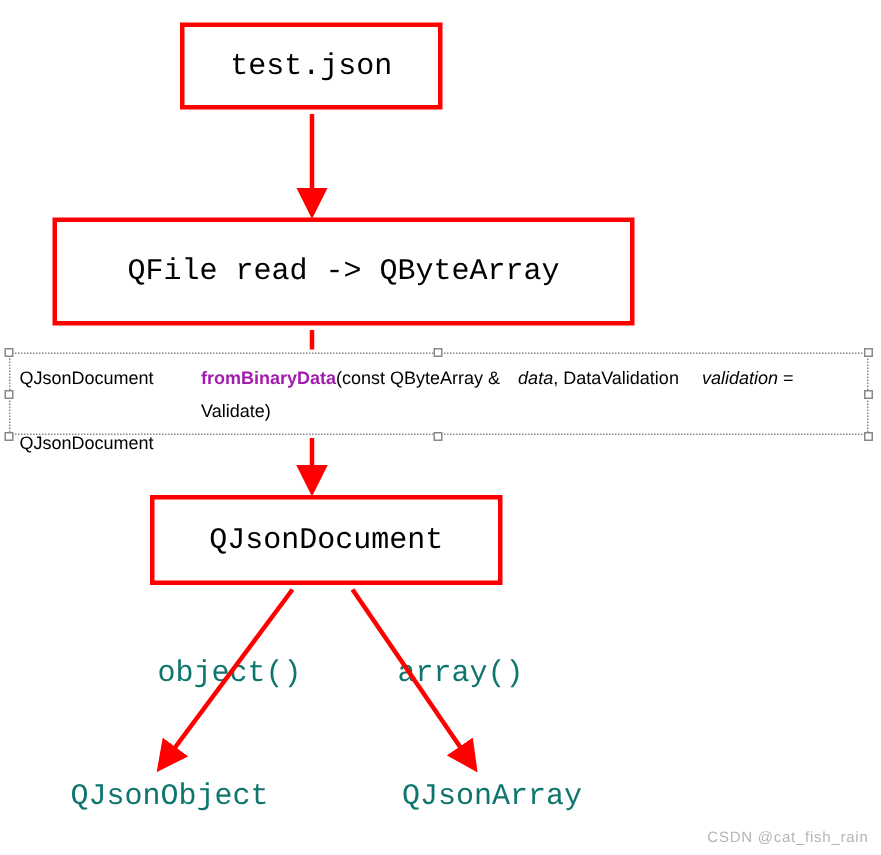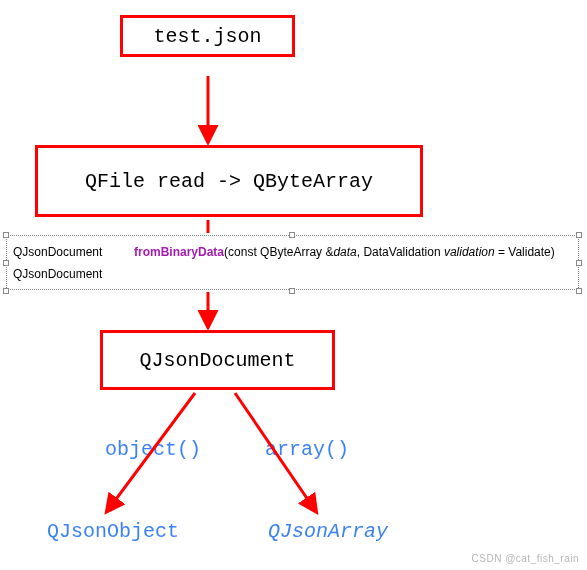--- a/index.html
+++ b/index.html
@@ -16,40 +16,40 @@
       background: #ffffff;
       display: flex;
       align-items: center;
       justify-content: center;
       font-size: 20px;
       color: #000000;
     }
     .label {
       position: absolute;
       font-size: 20px;
-      color: #3b82f6;
+      color: #0f766e;
       font-family: "SimSun", "Courier New", monospace;
     }
     .api-box {
       position: absolute;
       border: 1px dotted #888888;
       background: #ffffff;
       font-family: Arial, sans-serif;
       font-size: 12px;
       padding: 6px 6px;
       line-height: 1.8;
     }
     .api-row {
       display: flex;
       gap: 16px;
     }
     .api-ret { color: #000; min-width: 105px; }
     .api-name { color: #a21caf; font-weight: bold; }
     .api-args { color: #000; }
-    .api-args i { font-style: italic; }
+    .api-args i { font-style: italic; padding-left: 12px; }
     .handle {
       position: absolute;
       width: 6px; height: 6px;
       border: 1px solid #888;
       background: #fff;
     }
     svg.arrows {
       position: absolute;
       top: 0; left: 0;
       width: 587px; height: 570px;
@@ -61,21 +61,21 @@
       bottom: 6px;
       font-family: Arial, sans-serif;
       font-size: 10px;
       color: rgba(120,120,120,0.55);
       letter-spacing: 0.5px;
     }
   </style>
 </head>
 <body>
 
-<div class="box" style="left:120px; top:15px; width:175px; height:42px;">
+<div class="box" style="left:120px; top:15px; width:175px; height:58px;">
   <span>test.json</span>
 </div>
 
 <div class="box" style="left:35px; top:145px; width:388px; height:72px;">
   <span>QFile read -&gt; QByteArray</span>
 </div>
 
 <div class="api-box" style="left:6px; top:235px; width:573px; height:55px;">
   <div class="api-row">
     <span class="api-ret">QJsonDocument</span>
@@ -98,21 +98,21 @@
 <div class="handle" style="left:576px; top:288px;"></div>
 
 <div class="box" style="left:100px; top:330px; width:235px; height:60px;">
   <span>QJsonDocument</span>
 </div>
 
 <div class="label" style="left:105px; top:438px;">object()</div>
 <div class="label" style="left:265px; top:438px;">array()</div>
 
 <div class="label" style="left:47px; top:520px;">QJsonObject</div>
-<div class="label" style="left:268px; top:520px;font-style:italic;">QJsonArray</div>
+<div class="label" style="left:268px; top:520px;">QJsonArray</div>
 
 <svg class="arrows">
   <defs>
     <marker id="arrowhead" markerWidth="7" markerHeight="7" refX="5" refY="3.5" orient="auto">
       <polygon points="0 0, 7 3.5, 0 7" fill="#ff0000"></polygon>
     </marker>
   </defs>
 
   <line x1="208" y1="76" x2="208" y2="140" stroke="#ff0000" stroke-width="3" marker-end="url(#arrowhead)"></line>
 

